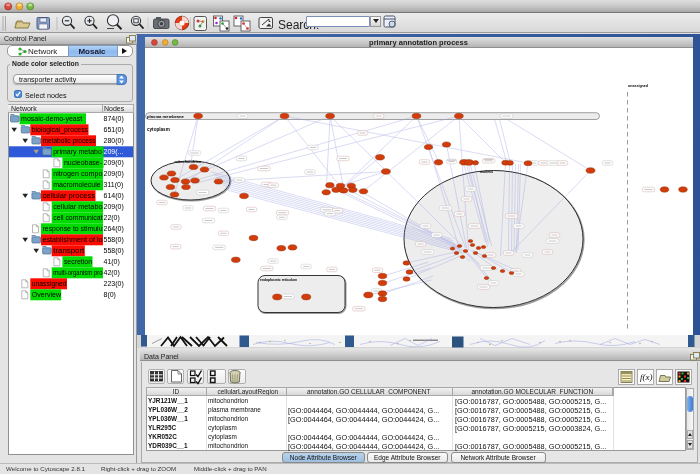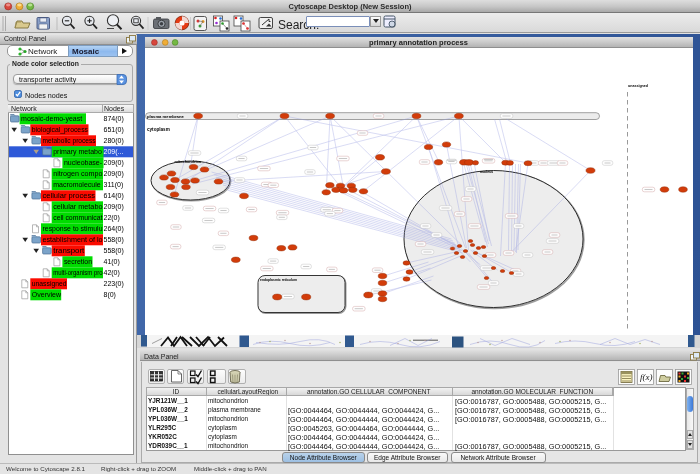--- a/index.html
+++ b/index.html
@@ -11,21 +11,20 @@
 
 <div class="abs" style="left:0;top:0;width:700px;height:13px;background:linear-gradient(#dedede,#c6c6c6 55%,#a8a8a8);border-bottom:1px solid #777"></div>
 <svg class="abs" style="left:0;top:0" width="700" height="14" viewBox="0 0 700 14">
 <circle cx="8.2" cy="6.4" r="3.5" fill="#d8463c" stroke="#9d2f27" stroke-width="0.7"></circle>
 <circle cx="19.4" cy="6.4" r="3.5" fill="#f0ad37" stroke="#b07c1e" stroke-width="0.7"></circle>
 <circle cx="30.2" cy="6.4" r="3.5" fill="#74b944" stroke="#4e8427" stroke-width="0.7"></circle>
 <ellipse cx="8.2" cy="5" rx="2.2" ry="1.4" fill="#f2a09a" opacity="0.8"></ellipse>
 <ellipse cx="19.4" cy="5" rx="2.2" ry="1.4" fill="#fbe6a0" opacity="0.8"></ellipse>
 <ellipse cx="30.2" cy="5" rx="2.2" ry="1.4" fill="#c8e9a4" opacity="0.8"></ellipse>
 </svg>
-<div class="abs" style="left:0;top:1.5px;width:700px;text-align:center;font-size:7.5px;font-weight:bold;color:#2a2a2a">Cytoscape Desktop (New Session)</div>
 
 <div class="abs" style="left:0;top:13px;width:700px;height:20px;background:linear-gradient(#ececec,#d9d9d9);border-bottom:1px solid #9a9a9a"></div>
 <svg class="abs" style="left:0;top:13px" width="700" height="21" viewBox="0 0 700 21">
 <g stroke="#aaa" stroke-width="1">
 <line x1="3" y1="3" x2="3" y2="18"></line>
         <line x1="5.5" y1="3" x2="5.5" y2="18"></line>
 <line x1="57" y1="4" x2="57" y2="17" stroke="#bbb"></line>
 <line x1="148" y1="4" x2="148" y2="17" stroke="#ccc"></line>
 <line x1="190.5" y1="4" x2="190.5" y2="17" stroke="#ccc"></line>
 </g>
@@ -481,36 +480,36 @@
 <div class="abs" style="left:7px;top:45px;width:126px;height:11.5px;background:#fff;border:1px solid #969696;border-radius:5px"></div>
 <div class="abs" style="left:68px;top:45px;width:49.5px;height:11.5px;background:linear-gradient(#b4d3f4,#8db9ee 55%,#9cc2f0);border:1px solid #7d9cbf"></div>
 <svg class="abs" style="left:18px;top:46.5px" width="9" height="9" viewBox="0 0 9 9">
 <line x1="2" y1="2" x2="7" y2="4.5" stroke="#777" stroke-width="0.7"></line>
       <line x1="2" y1="7" x2="7" y2="4.5" stroke="#777" stroke-width="0.7"></line>
 <circle cx="2" cy="2" r="1.6" fill="#2db52d"></circle>
       <circle cx="2" cy="7" r="1.6" fill="#2db52d"></circle>
       <circle cx="7" cy="4.5" r="1.6" fill="#28a428"></circle>
 </svg>
 <div class="abs" style="left:28px;top:47px;font-size:8px;color:#222">Network</div>
-<div class="abs" style="left:72px;top:47px;width:72px;font-size:8px;font-weight:bold;color:#1a1a2e">Mosaic</div>
+<div class="abs" style="left:56px;top:47px;width:72px;text-align:center;font-size:8px;font-weight:bold;color:#1a1a2e">Mosaic</div>
 <div class="abs" style="left:121.5px;top:47.5px;width:0;height:0;border-top:3.5px solid transparent;border-bottom:3.5px solid transparent;border-left:5.5px solid #111"></div>
 <div class="abs" style="left:7px;top:64px;width:126px;height:38px;border:1px solid #aaa;border-radius:3px"></div>
 <div class="abs" style="left:10px;top:60px;font-size:6.8px;font-weight:bold;color:#222;background:#e4e4e4;padding:0 2px">Node color selection</div>
 <div class="abs" style="left:13px;top:73.5px;width:113px;height:10.5px;background:linear-gradient(#fff,#e9e9e9);border:1px solid #9b9b9b;border-radius:4px;box-shadow:0 1px 1px rgba(0,0,0,0.25)"></div>
 <div class="abs" style="left:19px;top:75.5px;font-size:7px;color:#111">transporter activity</div>
 <svg class="abs" style="left:116px;top:73.5px" width="11" height="11" viewBox="0 0 11 11">
 <path d="M1 0.5 L7 0.5 Q10.5 0.5 10.5 4 L10.5 7 Q10.5 10.5 7 10.5 L1 10.5 Z" fill="#5a92e0" stroke="#3a6cb4" stroke-width="0.8"></path>
 <path d="M5.5 1.6 L8 4.4 L3 4.4 Z" fill="#fff"></path>
 <path d="M5.5 9.4 L8 6.6 L3 6.6 Z" fill="#fff"></path>
 </svg>
 <svg class="abs" style="left:13.5px;top:90px" width="8" height="8" viewBox="0 0 8 8">
 <rect x="0.5" y="0.5" width="7" height="7" rx="1.5" fill="#4f8fe0" stroke="#2e62a8" stroke-width="0.8"></rect>
 <path d="M2 4.2 L3.4 5.8 L6.2 1.8" fill="none" stroke="#fff" stroke-width="1.3"></path>
 </svg>
-<div class="abs" style="left:25px;top:90.5px;font-size:7.2px;color:#111">Nodes nodes</div>
+<div class="abs" style="left:25px;top:90.5px;font-size:7.2px;color:#111">Select nodes</div>
 <div class="abs" style="left:8px;top:104px;width:125.5px;height:351px;background:#fff;border:1px solid #909090"></div>
 <div class="abs" style="left:8px;top:104px;width:125.5px;height:8.5px;background:linear-gradient(#f6f6f6,#dcdcdc);border:1px solid #aaa;border-left:none"></div>
 <div class="abs" style="left:11px;top:105px;font-size:7px;color:#222">Network</div>
 <div class="abs" style="left:104px;top:105px;font-size:7px;color:#222">Nodes</div>
 <div class="abs" style="left:101.5px;top:104px;width:1px;height:8.5px;background:#aaa"></div>
 <svg class="abs" style="left:8px;top:113px" width="125" height="342" viewBox="8 113 125 342">
 <rect x="19.6" y="113.3" width="66.4" height="11.0" fill="#00dc00"></rect>
 <g>
         <rect x="10.5" y="115.8" width="8.6" height="6.2" rx="1" fill="#7ba3c9" stroke="#4a6f94" stroke-width="0.7"></rect>
         <path d="M10.5 115.4 L10.5 114.6 L14.1 114.6 L14.9 115.6" fill="#7ba3c9" stroke="#4a6f94" stroke-width="0.7"></path>
@@ -722,21 +721,21 @@
 <div class="abs" style="left:148px;top:405.5px;font-size:6.4px;font-weight:bold;color:#111;white-space:nowrap">YPL036W__2</div>
 <div class="abs" style="left:208px;top:405.5px;font-size:6.4px;color:#111;white-space:nowrap">plasma membrane</div>
 <div class="abs" style="left:288px;top:405.5px;width:161px;font-size:7.3px;color:#111;white-space:nowrap;overflow:hidden">[GO:0044464, GO:0044444, GO:0044424, G...</div>
 <div class="abs" style="left:455px;top:405.5px;width:156px;font-size:7.3px;color:#111;white-space:nowrap;overflow:hidden">[GO:0016787, GO:0005488, GO:0005215, G...</div>
 <div class="abs" style="left:148px;top:414.5px;font-size:6.4px;font-weight:bold;color:#111;white-space:nowrap">YPL036W__1</div>
 <div class="abs" style="left:208px;top:414.5px;font-size:6.4px;color:#111;white-space:nowrap">mitochondrion</div>
 <div class="abs" style="left:288px;top:414.5px;width:161px;font-size:7.3px;color:#111;white-space:nowrap;overflow:hidden">[GO:0044464, GO:0044444, GO:0044424, G...</div>
 <div class="abs" style="left:455px;top:414.5px;width:156px;font-size:7.3px;color:#111;white-space:nowrap;overflow:hidden">[GO:0016787, GO:0005488, GO:0005215, G...</div>
 <div class="abs" style="left:148px;top:423.5px;font-size:6.4px;font-weight:bold;color:#111;white-space:nowrap">YLR295C</div>
 <div class="abs" style="left:208px;top:423.5px;font-size:6.4px;color:#111;white-space:nowrap">cytoplasm</div>
-<div class="abs" style="left:288px;top:423.5px;width:161px;font-size:7.3px;color:#111;white-space:nowrap;overflow:hidden">[GO:0045263, GO:0044464, GO:0044444, G...</div>
+<div class="abs" style="left:455px;top:423.5px;width:156px;font-size:7.3px;color:#111;white-space:nowrap;overflow:hidden">[GO:0016787, GO:0005215, GO:0003824, G...</div>
 <div class="abs" style="left:148px;top:432.5px;font-size:6.4px;font-weight:bold;color:#111;white-space:nowrap">YKR052C</div>
 <div class="abs" style="left:208px;top:432.5px;font-size:6.4px;color:#111;white-space:nowrap">cytoplasm</div>
 <div class="abs" style="left:288px;top:432.5px;width:161px;font-size:7.3px;color:#111;white-space:nowrap;overflow:hidden">[GO:0044464, GO:0044444, GO:0044424, G...</div>
 <div class="abs" style="left:148px;top:441.5px;font-size:6.4px;font-weight:bold;color:#111;white-space:nowrap">YDR039C__1</div>
 <div class="abs" style="left:208px;top:441.5px;font-size:6.4px;color:#111;white-space:nowrap">mitochondrion</div>
 <div class="abs" style="left:288px;top:441.5px;width:161px;font-size:7.3px;color:#111;white-space:nowrap;overflow:hidden">[GO:0044464, GO:0044444, GO:0044424, G...</div>
 <div class="abs" style="left:455px;top:441.5px;width:156px;font-size:7.3px;color:#111;white-space:nowrap;overflow:hidden">[GO:0016787, GO:0005488, GO:0005215, G...</div>
 <div class="abs" style="left:206px;top:396px;width:1px;height:54px;background:#e2e2e2"></div>
 <div class="abs" style="left:286px;top:396px;width:1px;height:54px;background:#e2e2e2"></div>
 <div class="abs" style="left:451.5px;top:396px;width:1px;height:54px;background:#e2e2e2"></div>

